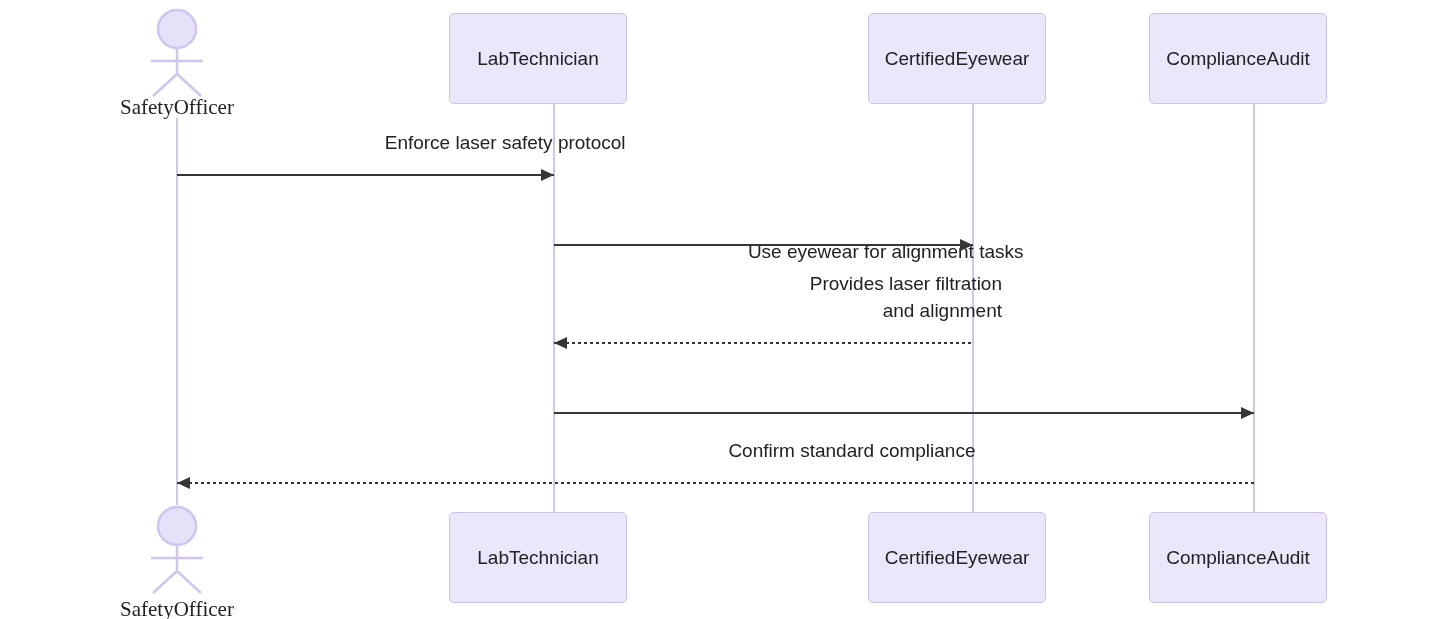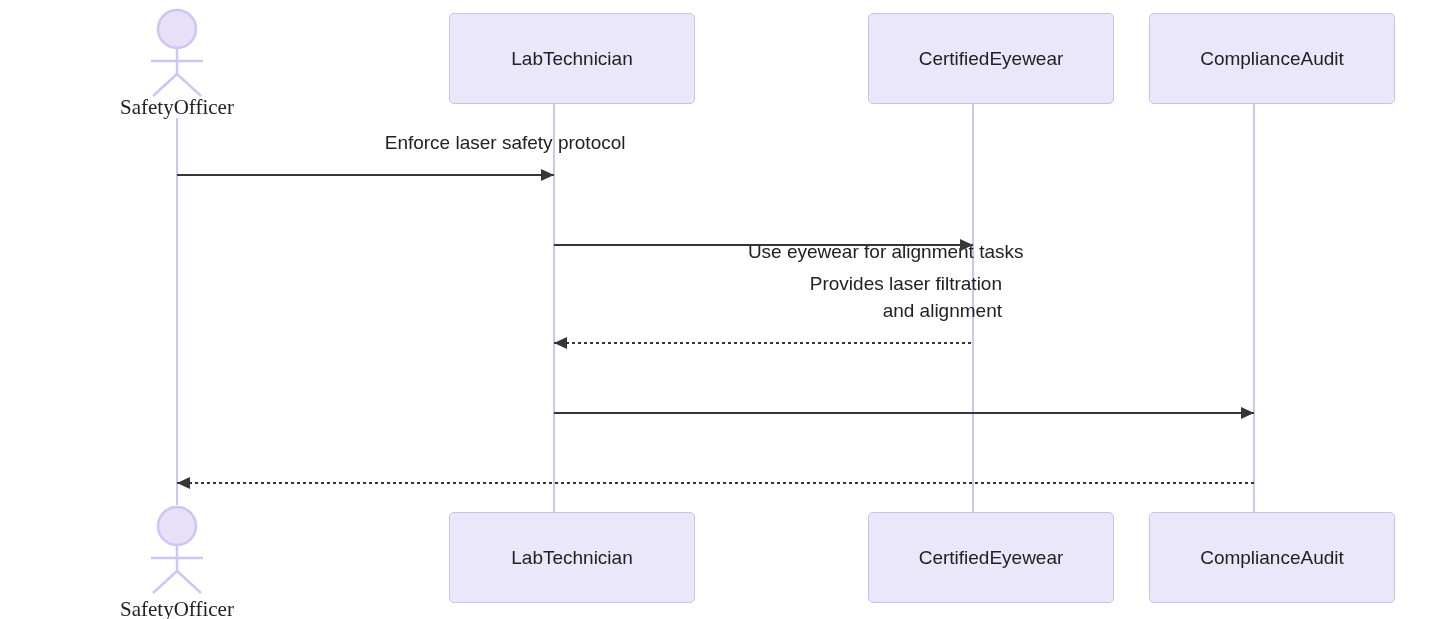--- a/index.html
+++ b/index.html
@@ -3,21 +3,21 @@
 <meta charset="utf-8">
 <style>
   html,body{margin:0;padding:0;background:#ffffff;}
   .stage{
     position:relative;width:1430px;height:619px;overflow:hidden;
     background:var(--bg,#fff);
     font-family:"Liberation Sans", sans-serif;
   }
   .lifeline{position:absolute;width:2px;background:var(--lifeline,#cfc5f0);}
   .pbox{
-    position:absolute;width:246px;height:91px;box-sizing:border-box;
+    position:absolute;width:178px;height:91px;box-sizing:border-box;
     background:var(--actor-fill,#eae7fb);
     border:1px solid var(--actor-border,#cbc0ec);
     border-radius:5px;
     display:flex;align-items:center;justify-content:center;
     font-size:19px;color:var(--text,#222);
   }
   .alabel{position:absolute;width:240px;text-align:center;font-size:21px;color:var(--text,#222);font-family:Liberation Serif, serif;}
   .msg-text{position:absolute;width:520px;text-align:right;font-size:19px;line-height:27px;color:var(--text,#222);}
   .msg-line{position:absolute;height:2px;}
   .msg-line.solid{background:var(--line,#363636);}
@@ -80,15 +80,18 @@
     <div class="msg-line solid" style="left: 554px; top: 244px; width: 419px;"></div>
     <div class="arrow right" style="top: 239px; left: 960px;"></div>
     <div class="msg-text" style="left: 482px; top: 270px;">
       <div>Provides laser filtration</div>
       <div>and alignment</div>
     </div>
     <div class="msg-line dashed" style="left: 554px; top: 342px; width: 419px;"></div>
     <div class="arrow left" style="top: 337px; left: 554px;"></div>
     <div class="msg-line solid" style="left: 554px; top: 412px; width: 700px;"></div>
     <div class="arrow right" style="top: 407px; left: 1241px;"></div>
+    <div class="msg-text" style="left: 455.5px; top: 437px;">
+      <div>Confirm standard compliance</div>
+    </div>
     <div class="msg-line dashed" style="left: 177px; top: 482px; width: 1077px;"></div>
     <div class="arrow left" style="top: 477px; left: 177px;"></div>
   </div>
 
 </body></html>

